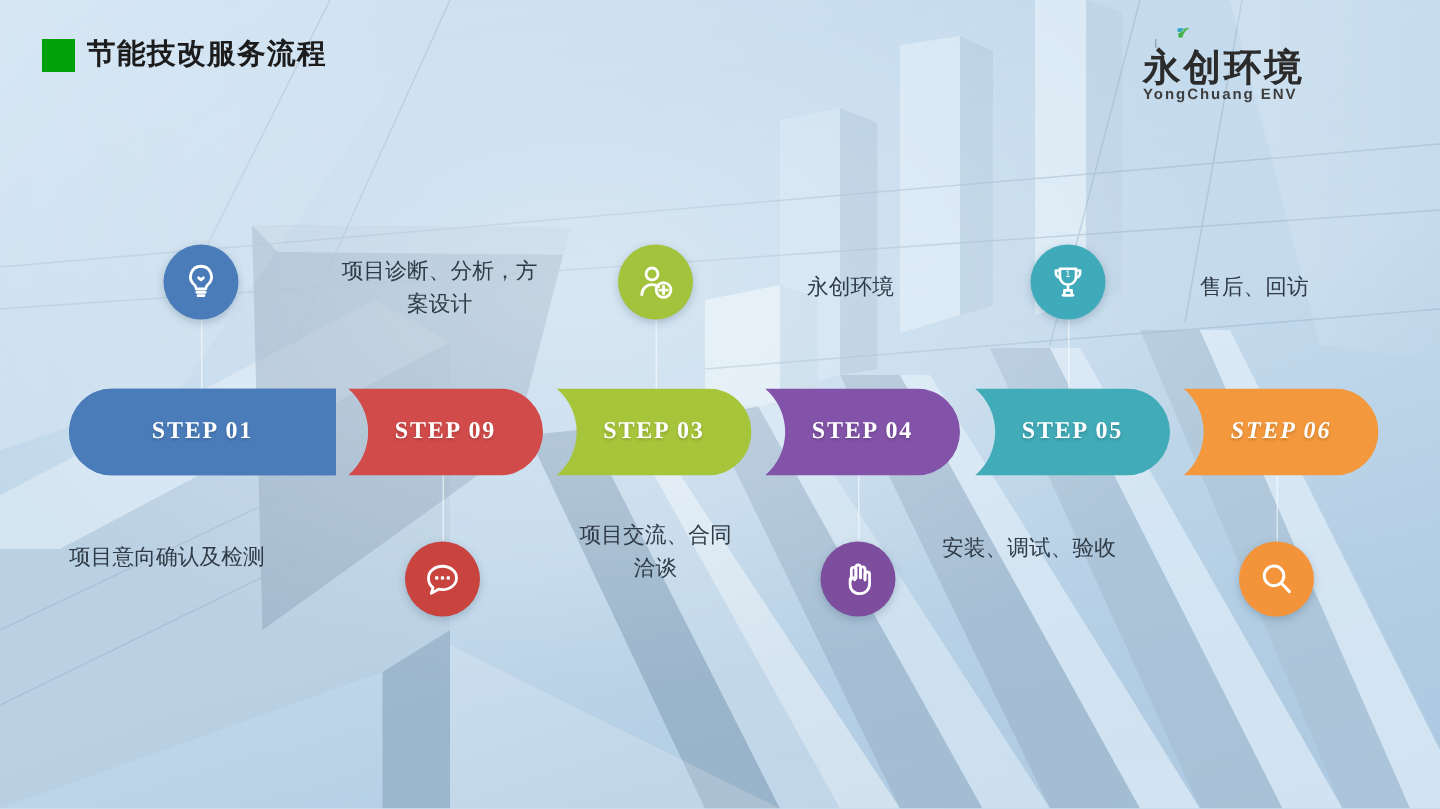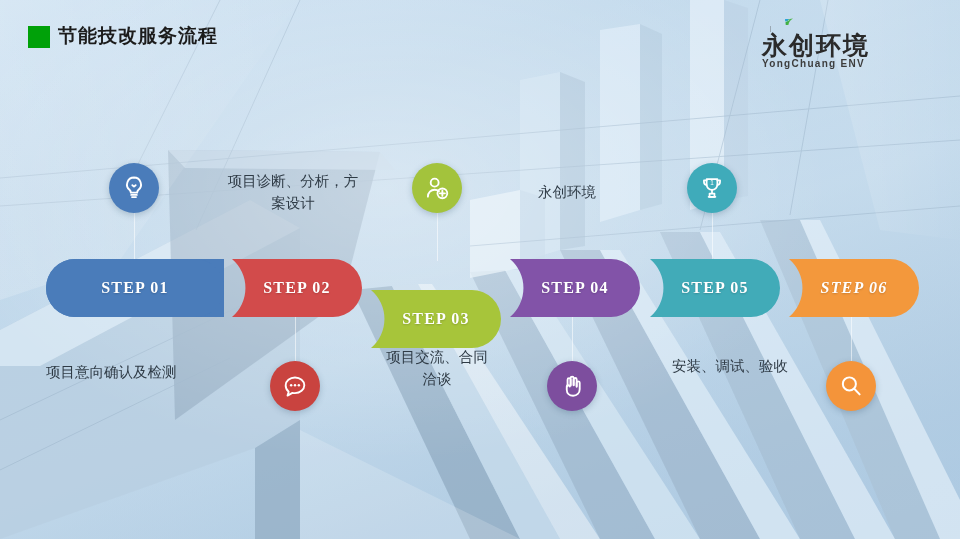--- a/index.html
+++ b/index.html
@@ -193,24 +193,24 @@
         <path d="M149 0 H178 V58 H149 A29 29 0 0 0 149 0 Z" fill="#4a7cba"></path>
         <path d="M29 0 H149 A29 29 0 0 1 149 58 H29 A29 29 0 0 1 29 0 Z" fill="#4a7cba"></path>
       </svg>
       <span class="lbl">STEP 01</span>
     </div>
 
     <div class="step-shape" style="left:232px; width:130px;">
       <svg width="130" height="58" viewBox="0 0 130 58">
         <path d="M0 0 H101 A29 29 0 0 1 101 58 H0 A38 38 0 0 0 0 0 Z" fill="#d24b4b"></path>
       </svg>
-      <span class="lbl">STEP 02</span>
-    </div>
-
-    <div class="step-shape" style="left:371px; width:130px;margin-top:31px;">
+      <span class="lbl">STEP 09</span>
+    </div>
+
+    <div class="step-shape" style="left:371px; width:130px;">
       <svg width="130" height="58" viewBox="0 0 130 58">
         <path d="M0 0 H101 A29 29 0 0 1 101 58 H0 A38 38 0 0 0 0 0 Z" fill="#a7c53a"></path>
       </svg>
       <span class="lbl">STEP 03</span>
     </div>
 
     <div class="step-shape" style="left:510px; width:130px;">
       <svg width="130" height="58" viewBox="0 0 130 58">
         <path d="M0 0 H101 A29 29 0 0 1 101 58 H0 A38 38 0 0 0 0 0 Z" fill="#8253a8"></path>
       </svg>
@@ -290,17 +290,18 @@
     <div class="caption" style="left:46px; top:361px; width:200px;font-family:Liberation Serif, serif;">项目意向确认及检测</div>
 
     <div class="caption center" style="left:352px; top:346px; width:170px;">项目交流、合同
 洽谈</div>
 
     <div class="caption center" style="left:198px; top:170px; width:190px;">项目诊断、分析，方
 案设计</div>
 
     <div class="caption" style="left:538px; top:181px; width:140px;">永创环境</div>
 
-    <div class="caption" style="left:628px; top:355px; width:180px;margin-left:44px;">安装、调试、验收</div>
-
+    <div class="caption" style="left:628px; top:355px; width:180px;">安装、调试、验收</div>
+
+    <div class="caption" style="left:800px; top:181px; width:140px;">售后、回访</div>
 
   </div>
 </div>
 
 </body></html>

